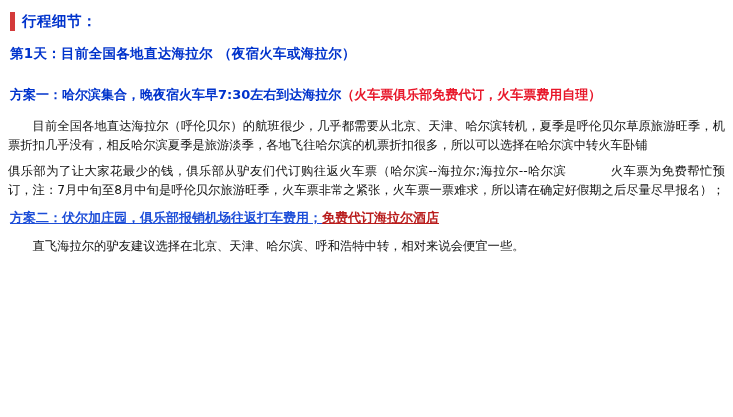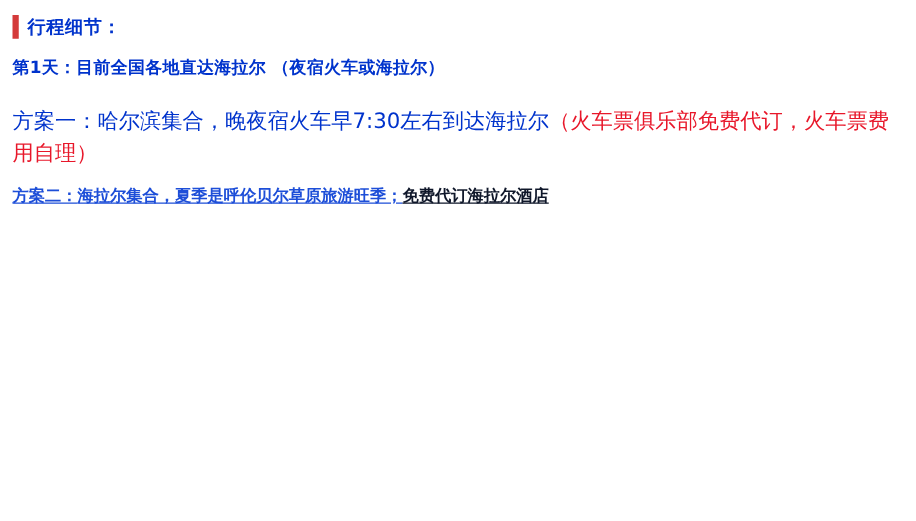--- a/index.html
+++ b/index.html
@@ -34,22 +34,22 @@
   }
   .day-title {
     color: #0033cc;
     font-weight: bold;
     font-size: 13.5px;
     margin: 0 0 22px 2px;
     letter-spacing: 0.3px;
   }
   .plan-line {
     margin: 0 0 12px 2px;
-    font-size: 17px;
-    font-weight: normal;
+    font-size: 13px;
+    font-weight: bold;
     line-height: 1.5;
   }
   .plan-line .blue {
     color: #0033cc;
   }
   .plan-line .red {
     color: #e8172a;
   }
   p.body-text {
     margin: 0 0 7px 0;
@@ -72,21 +72,21 @@
     margin: 8px 0 10px 2px;
     font-size: 13px;
     font-weight: bold;
     line-height: 1.5;
   }
   .plan-two .blue-u {
     color: #1d4ed8;
     text-decoration: underline;
   }
   .plan-two .red-u {
-    color: #0f172a;
+    color: #b91c1c;
     text-decoration: underline;
   }
   .last-line {
     margin: 2px 0 0 0;
     text-indent: 0;
   }
 </style>
 </head>
 <body>
 
@@ -95,21 +95,26 @@
   <div class="heading-bar">
     <span class="heading-text">行程细节：</span>
   </div>
 
   <div class="day-title">第1天：目前全国各地直达海拉尔 （夜宿火车或海拉尔）</div>
 
   <div class="plan-line">
     <span class="blue">方案一：哈尔滨集合，晚夜宿火车早7:30左右到达海拉尔</span><span class="red">（火车票俱乐部免费代订，火车票费用自理）</span>
   </div>
 
+  <p class="body-text indent">目前全国各地直达海拉尔（呼伦贝尔）的航班很少，几乎都需要从北京、天津、哈尔滨转机，夏季是呼伦贝尔草原旅游旺季，机票折扣几乎没有，相反哈尔滨夏季是旅游淡季，各地飞往哈尔滨的机票折扣很多，所以可以选择在哈尔滨中转火车卧铺</p>
 
+  <p class="body-text">
+    <span>俱乐部为了让大家花最少的钱，俱乐部从驴友们代订购往返火车票（哈尔滨--海拉尔;海拉尔--哈尔滨</span><span class="gap-wide"></span><span>火车票为免费帮忙预订，注：7月中旬至8月中旬是呼伦贝尔旅游旺季，火车票非常之紧张，火车票一票难求，所以请在确定好假期之后尽量尽早报名）；</span>
+  </p>
 
 
   <div class="plan-two">
-    <span class="blue-u">方案二：</span><span class="blue-u">海拉尔集合，夏季是呼伦贝尔草原旅游旺季；</span><span class="red-u">免费代订海拉尔酒店</span>
+    <span class="blue-u">方案二：</span><span class="blue-u">伏尔加庄园，俱乐部报销机场往返打车费用；</span><span class="red-u">免费代订海拉尔酒店</span>
   </div>
 
+  <p class="body-text indent last-line">直飞海拉尔的驴友建议选择在北京、天津、哈尔滨、呼和浩特中转，相对来说会便宜一些。</p>
 
 </div>
 
 </body></html>

